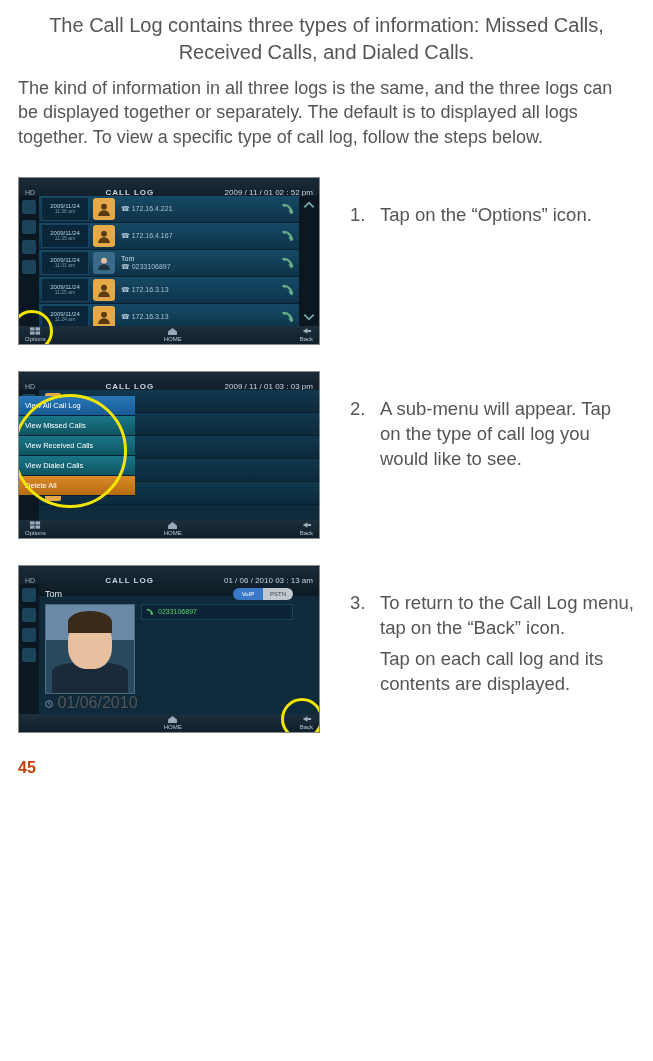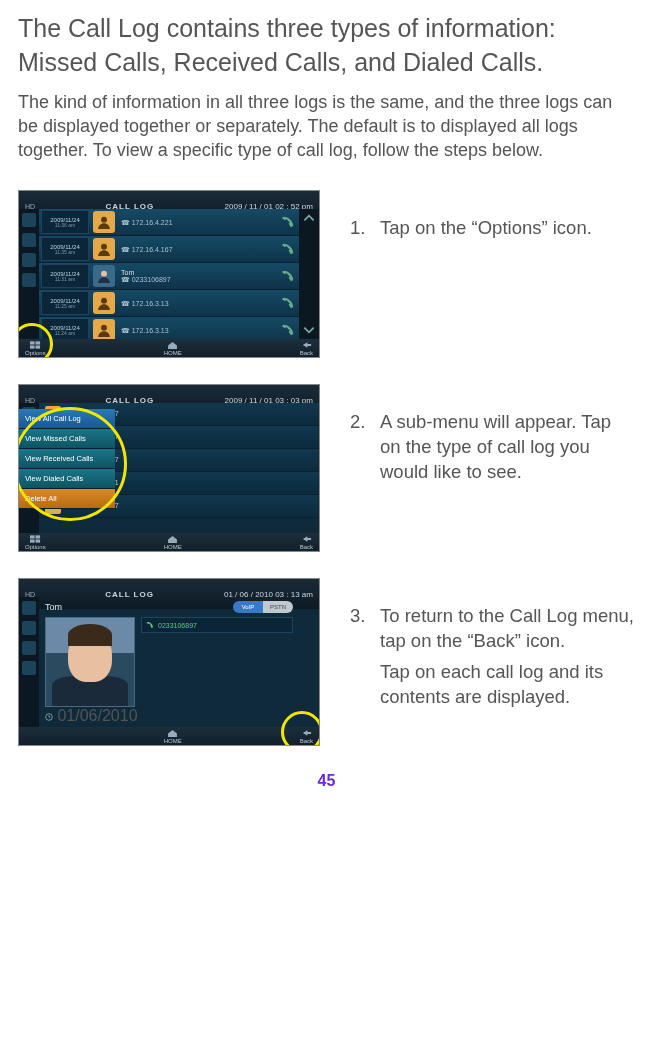--- a/index.html
+++ b/index.html
@@ -9,23 +9,24 @@
     font-family: Arial, Helvetica, sans-serif;
     color: #555555;
     width: 653px;
   }
   .page {
     padding: 12px 18px 40px 18px;
     box-sizing: border-box;
     width: 653px;
   }
   .intro {
-    font-size: 25px;
+    font-size: 20px;
     line-height: 1.35;
     margin-bottom: 10px;
+    text-align: center;
   }
   ul.bullets {
     list-style: none;
     padding: 0;
     margin: 0 0 6px 0;
   }
   ul.bullets li {
     position: relative;
     padding-left: 26px;
     font-size: 18.5px;
@@ -242,21 +243,21 @@
   }
   .shot2 .row .avatar {
     width: 16px; height: 16px; background:#e6a94a; border-radius:2px;
   }
   .shot2 .row .avatar.blue { background:#3a6a8a; }
   .shot2 .row .ip { font-size: 7px; color:#b8d0e0; }
   .shot2 .menu {
     position: absolute;
     left: 0;
     top: 24px;
-    width: 96px;
+    width: 116px;
     z-index: 5;
   }
   .shot2 .menu .mi {
     height: 19px;
     display: flex;
     align-items: center;
     padding-left: 6px;
     font-size: 7.5px;
     color: #fff;
     border-bottom: 1px solid #0a2030;
@@ -345,24 +346,24 @@
 
   
   .hl {
     position: absolute;
     border: 3px solid #f2e600;
     border-radius: 50%;
     z-index: 20;
     pointer-events: none;
   }
   .page-num {
-    text-align: center;
+    text-align: left;
     font-weight: bold;
     font-size: 16px;
-    color: #6d28d9;
+    color: #c2410c;
     margin-top: 10px;
   }
 </style>
 </head>
 <body>
 
 <div class="page">
 
   <div class="intro">The Call Log contains three types of information: Missed Calls, Received Calls, and Dialed Calls.</div>
 

